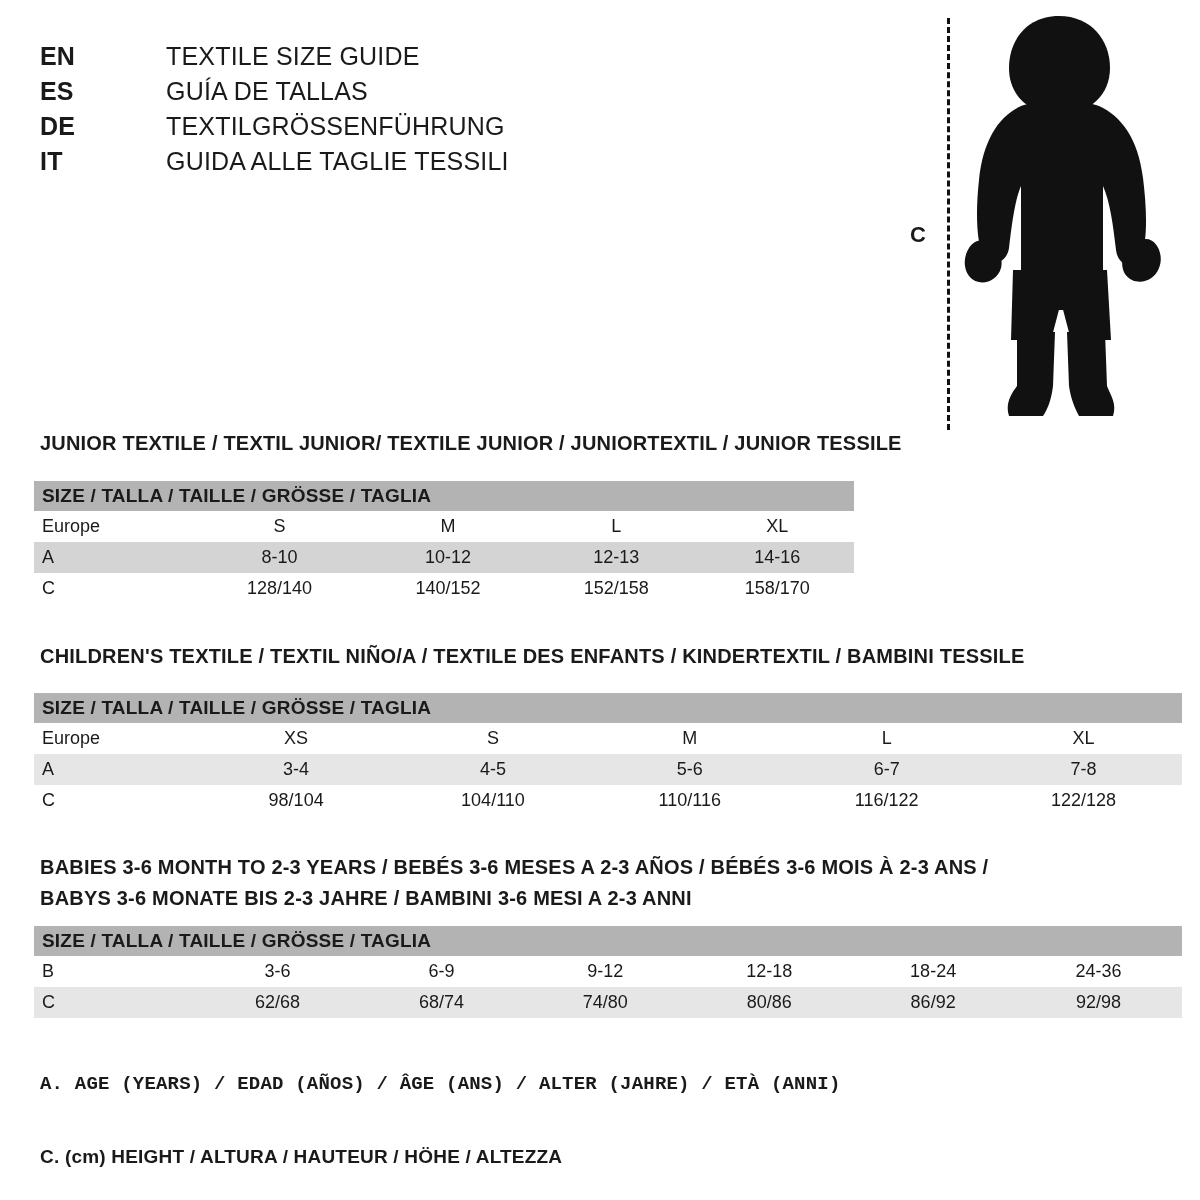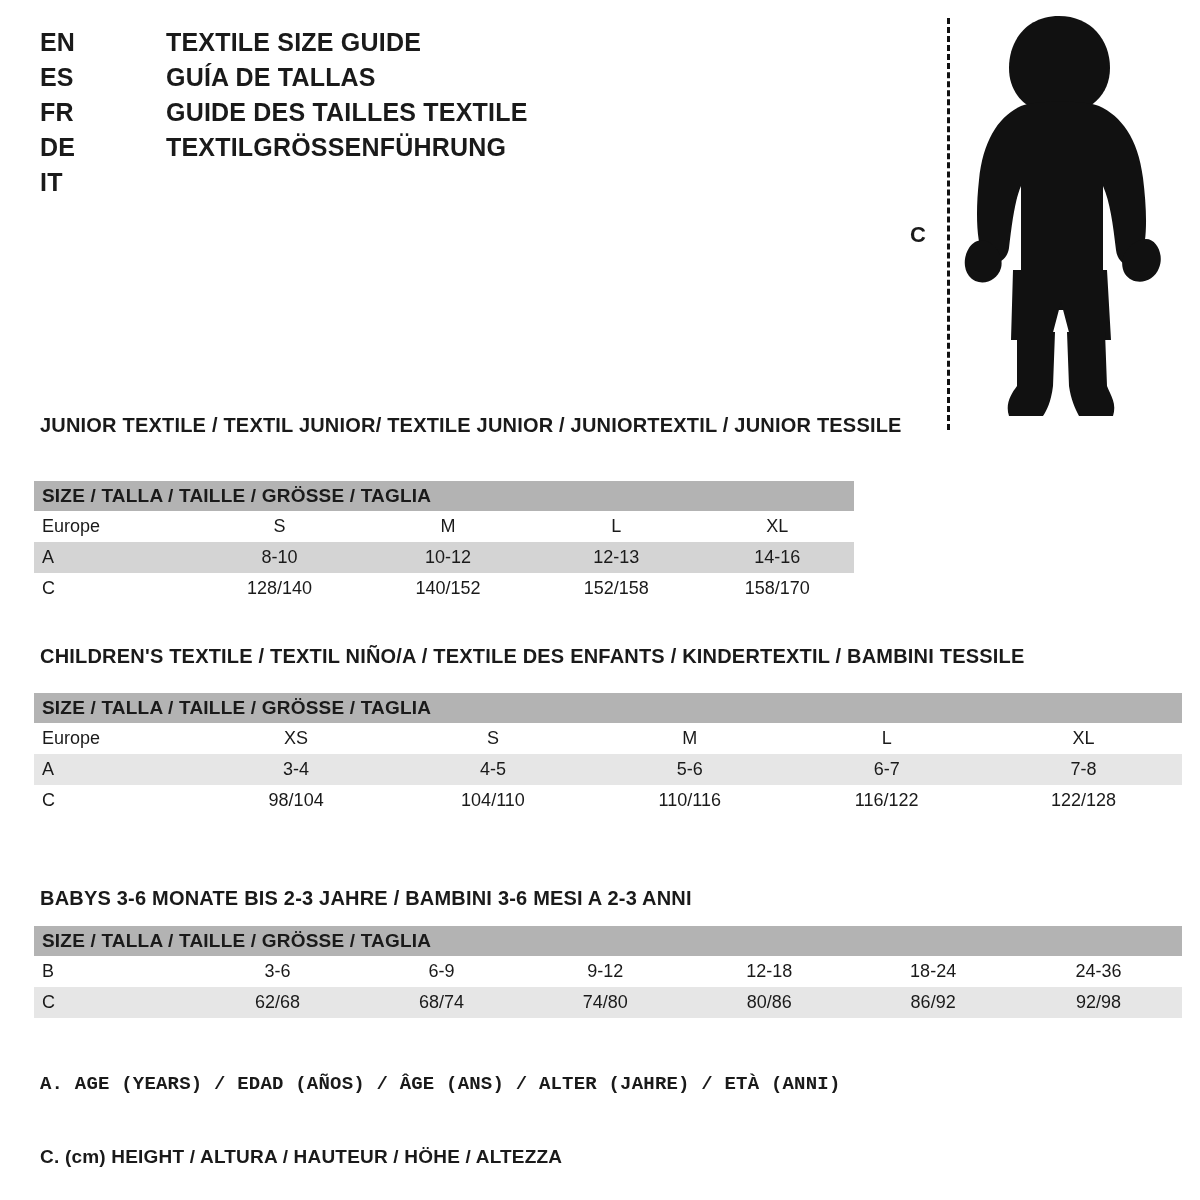--- a/index.html
+++ b/index.html
@@ -36,22 +36,23 @@
     gap: 48px;
   }
   .header-lang {
     width: 78px;
     font-size: 25px;
     font-weight: bold;
     letter-spacing: 0.2px;
   }
   .header-text {
     font-size: 25px;
-    font-weight: bold;
-    letter-spacing: 0.2px;
+    font-weight: normal;
+    letter-spacing: 0.2px;
+    margin-top: 14px;
   }
 
   
   .figure-wrap {
     position: absolute;
     left: 900px;
     top: 10px;
     width: 280px;
     height: 420px;
   }
@@ -135,29 +136,26 @@
   <div class="header">
     <div class="header-row">
       <div class="header-lang">EN</div>
       <div class="header-text">TEXTILE SIZE GUIDE</div>
     </div>
     <div class="header-row">
       <div class="header-lang">ES</div>
       <div class="header-text">GUÍA DE TALLAS</div>
     </div>
     <div class="header-row">
-      <div class="header-lang">FR</div>
-      <div class="header-text">GUIDE DES TAILLES TEXTILE</div>
-    </div>
-    <div class="header-row">
       <div class="header-lang">DE</div>
       <div class="header-text">TEXTILGRÖSSENFÜHRUNG</div>
     </div>
     <div class="header-row">
       <div class="header-lang">IT</div>
+      <div class="header-text">GUIDA ALLE TAGLIE TESSILI</div>
     </div>
   </div>
 
   <div class="figure-wrap">
     <div class="c-label">C</div>
     <div class="dashed-line"></div>
     <svg class="silhouette" width="210" height="420" viewBox="0 0 210 420">
       <g fill="#111111">
 
         <path d="M104 6 C72 6 54 30 54 58 C54 84 72 104 104 104 C136 104 155 84 155 58 C155 30 136 6 104 6 Z"></path>
@@ -174,21 +172,21 @@
 
         <path d="M58 260 L152 260 L156 330 L116 330 L106 292 L96 330 L56 330 Z"></path>
 
         <path d="M62 322 L100 322 L98 376 C96 392 92 400 88 406 L54 406 C50 394 56 384 62 376 Z"></path>
 
         <path d="M112 322 L150 322 L152 376 C156 386 162 394 158 406 L124 406 C120 398 116 390 114 376 Z"></path>
       </g>
     </svg>
   </div>
 
-  <div class="section-title" style="top:414px;">JUNIOR TEXTILE / TEXTIL JUNIOR/ TEXTILE JUNIOR / JUNIORTEXTIL / JUNIOR TESSILE</div>
+  <div class="section-title" style="top:432px;">JUNIOR TEXTILE / TEXTIL JUNIOR/ TEXTILE JUNIOR / JUNIORTEXTIL / JUNIOR TESSILE</div>
 
   <table class="tbl" style="left:34px; top:481px; width:820px;">
     <tbody>
         <tr class="hdr-bar">
       <td colspan="5">SIZE / TALLA / TAILLE / GRÖSSE / TAGLIA</td>
     </tr>
     <tr class="row-white">
       <td class="row-label" style="width:155px;">Europe</td>
       <td style="width:170px;">S</td>
       <td style="width:170px;">M</td>
@@ -239,20 +237,21 @@
       <td class="row-label">C</td>
       <td>98/104</td>
       <td>104/110</td>
       <td>110/116</td>
       <td>116/122</td>
       <td>122/128</td>
     </tr>
   </tbody>
     </table>
 
+  <div class="section-title" style="top:856px;">BABIES 3-6 MONTH TO 2-3 YEARS / BEBÉS 3-6 MESES A 2-3 AÑOS / BÉBÉS 3-6 MOIS À 2-3 ANS /</div>
   <div class="section-title" style="top:887px;">BABYS 3-6 MONATE BIS 2-3 JAHRE / BAMBINI 3-6 MESI A 2-3 ANNI</div>
 
   <table class="tbl" style="left:34px; top:926px; width:1148px;">
     <tbody>
         <tr class="hdr-bar">
       <td colspan="7">SIZE / TALLA / TAILLE / GRÖSSE / TAGLIA</td>
     </tr>
     <tr class="row-white">
       <td class="row-label" style="width:155px;">B</td>
       <td style="width:165px;">3-6</td>

